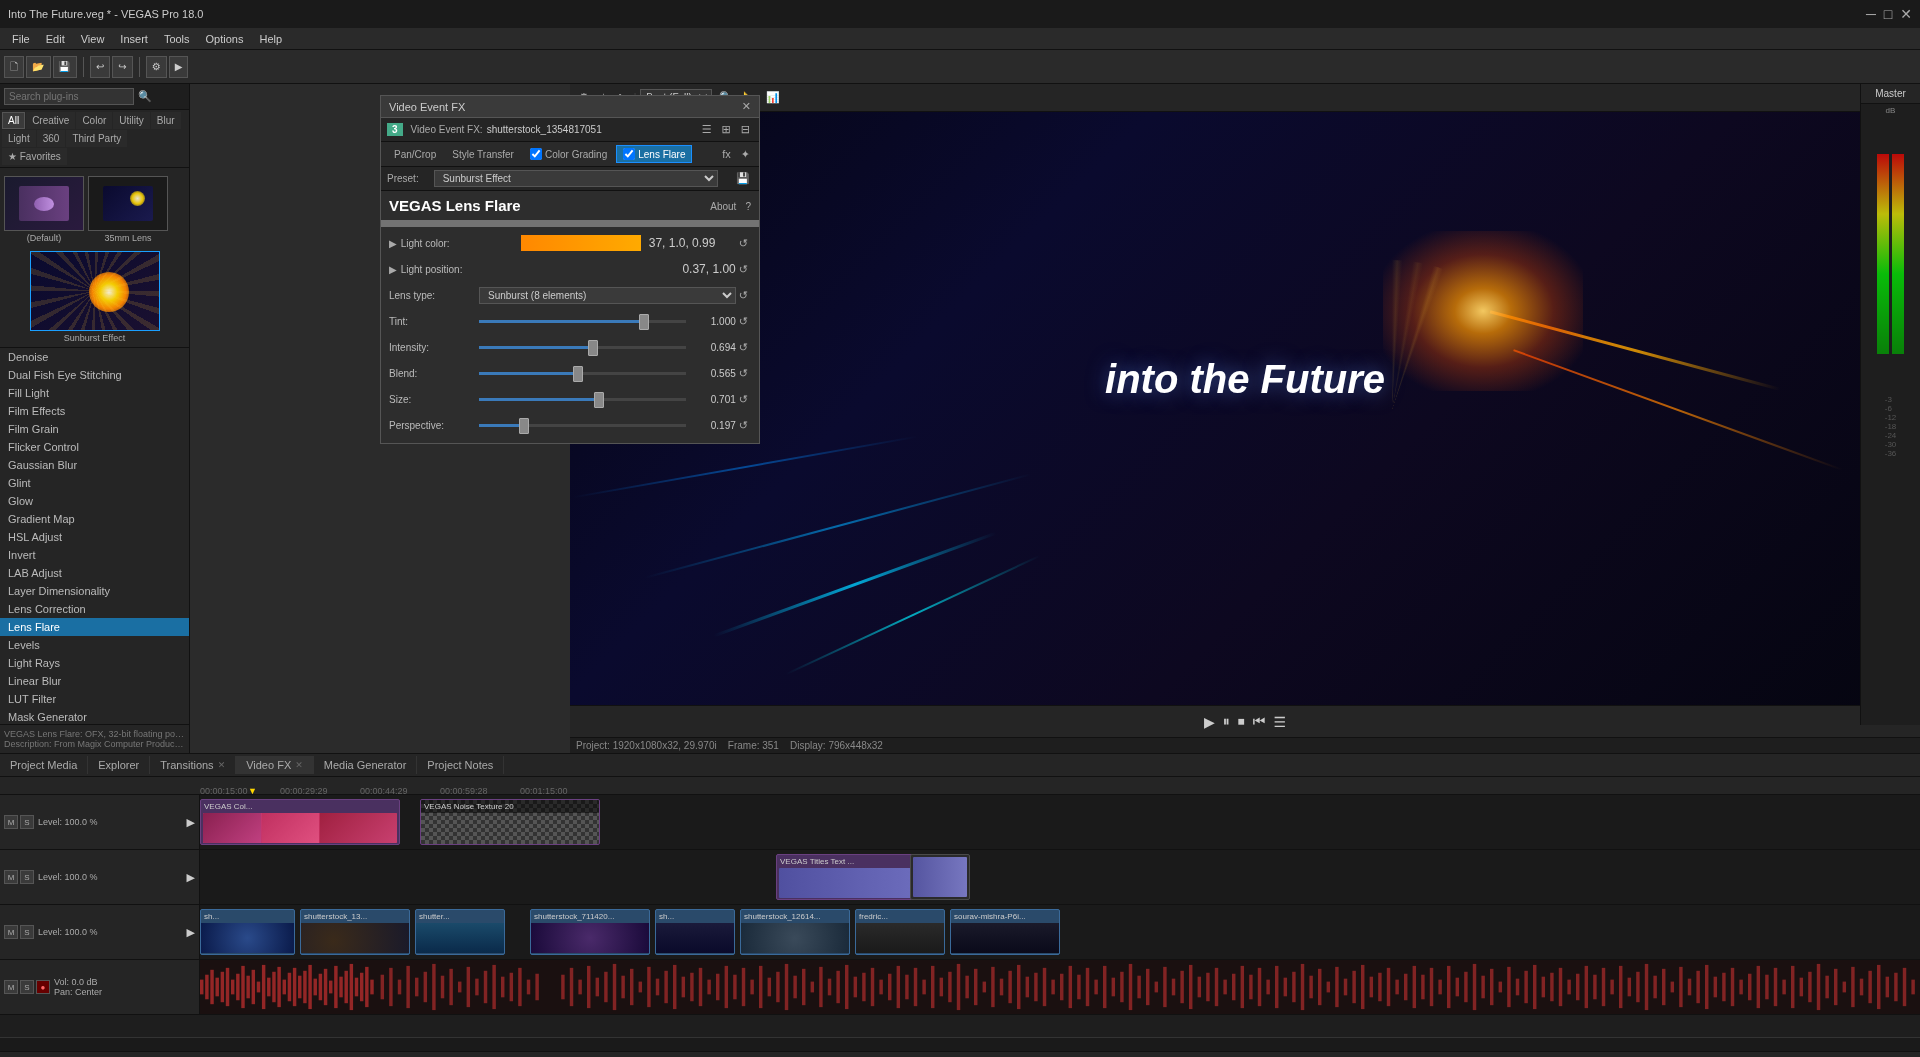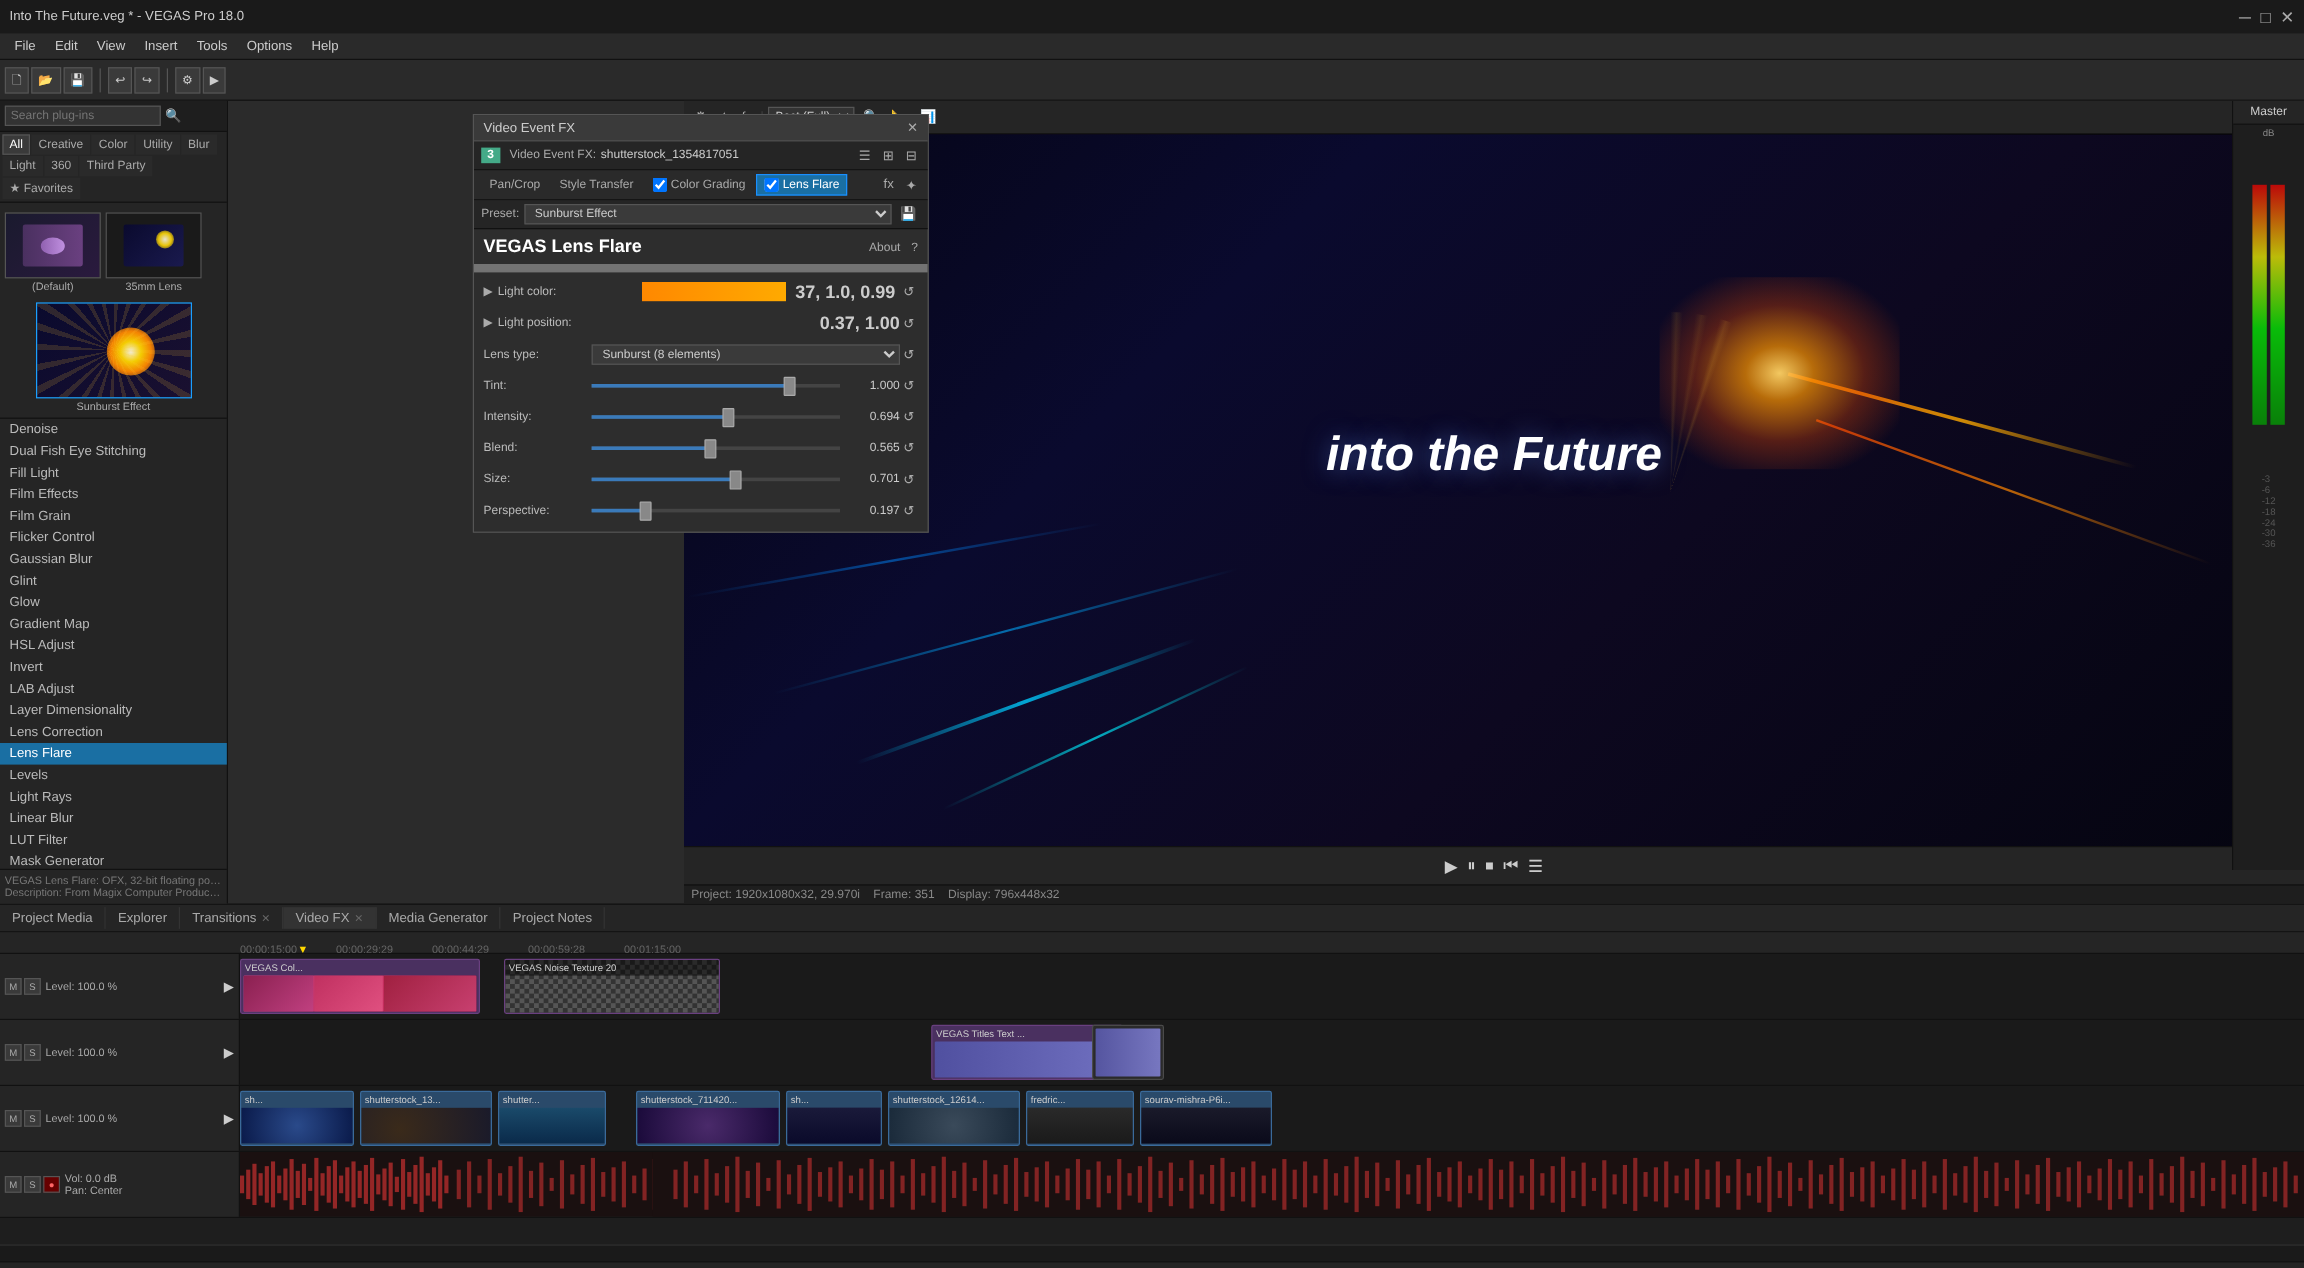--- a/index.html
+++ b/index.html
@@ -33,44 +33,44 @@
     #plugin-list .pitem { padding: 3px 8px; font-size: 11px; color: #bbb; cursor: pointer; display: flex; align-items: center; gap: 5px; }
     #plugin-list .pitem.selected { background: #1a6fa3; color: #fff; }
 
     
     .thumb-row { display: flex; gap: 4px; padding: 4px 0; }
     .thumb { width: 80px; height: 55px; background: #333; border: 1px solid #555; cursor: pointer; position: relative; overflow: hidden; }
     .thumb.selected { border-color: #1a9fff; }
     .thumb-label { font-size: 9px; color: #aaa; text-align: center; margin-top: 2px; }
 
     
-    #fx-dialog { width: 380px; background: #2d2d2d; border: 1px solid #555; position: absolute; top: 95px; left: 380px; z-index: 100; margin-left: 14px; }
+    #fx-dialog { width: 380px; background: #2d2d2d; border: 1px solid #555; position: absolute; top: 95px; left: 380px; z-index: 100; }
     #fx-dialog .dlg-title { background: #3a3a3a; padding: 4px 8px; display: flex; justify-content: space-between; align-items: center; font-size: 11px; border-bottom: 1px solid #555; }
     #fx-dialog .dlg-title .close { cursor: pointer; color: #aaa; }
 
     
     .fx-header { background: #252525; padding: 4px 6px; display: flex; align-items: center; gap: 4px; border-bottom: 1px solid #111; font-size: 10px; }
     .fx-tabs { display: flex; align-items: center; gap: 2px; padding: 3px 6px; background: #2a2a2a; border-bottom: 1px solid #111; flex-wrap: wrap; }
     .fx-tab { padding: 2px 6px; font-size: 10px; color: #aaa; cursor: pointer; border: 1px solid transparent; background: transparent; }
     .fx-tab.active { background: #1a6fa3; color: #fff; border-color: #1a8fff; }
     .fx-tab.checkbox-tab { display: flex; align-items: center; gap: 3px; }
-    .fx-preset { display: flex; align-items: center; gap: 4px; padding: 3px 6px; background: #252525; border-bottom: 1px solid #111; }
+    .fx-preset { display: flex; align-items: center; gap: 15px; padding: 3px 6px; background: #252525; border-bottom: 1px solid #111; }
     .fx-preset select { background: #3a3a3a; border: 1px solid #555; color: #ccc; padding: 1px 4px; font-size: 10px; flex: 1; }
     .fx-title { padding: 6px 8px; display: flex; justify-content: space-between; align-items: center; border-bottom: 7px solid #737373; }
     .fx-title-text { font-size: 15px; color: #fff; font-weight: bold; }
     .fx-about { font-size: 10px; color: #aaa; cursor: pointer; }
     .fx-help { font-size: 10px; color: #aaa; cursor: pointer; margin-left: 6px; }
 
     
     .fx-controls { padding: 4px 8px; }
     .fx-row { display: flex; align-items: center; height: 24px; margin-bottom: 2px; }
     .fx-row-expand { margin-right: 4px; color: #aaa; cursor: pointer; font-size: 10px; }
     .fx-label { width: 120px; color: #bbb; font-size: 10px; }
     .fx-swatch { width: 90px; height: 16px; background: #ff8800; cursor: pointer; }
-    .fx-value { font-size: 15px; color: #ccc; margin-left: 8px; font-weight: bold; }
+    .fx-value { font-size: 12px; color: #ccc; margin-left: 8px; }
     .fx-reset { margin-left: auto; color: #aaa; cursor: pointer; font-size: 10px; }
     .fx-slider-row { display: flex; align-items: center; height: 24px; margin-bottom: 2px; }
     .fx-slider-label { width: 90px; color: #bbb; font-size: 10px; }
     .fx-slider-val { width: 50px; font-size: 10px; color: #ccc; text-align: right; }
     .fx-select-row { display: flex; align-items: center; height: 24px; margin-bottom: 2px; }
     .fx-select-label { width: 90px; color: #bbb; font-size: 10px; }
     .fx-select { background: #3a3a3a; border: 1px solid #555; color: #ccc; padding: 1px 4px; font-size: 10px; flex: 1; }
 
     
     #preview-outer { flex: 1; background: #1e1e1e; display: flex; flex-direction: column; }

